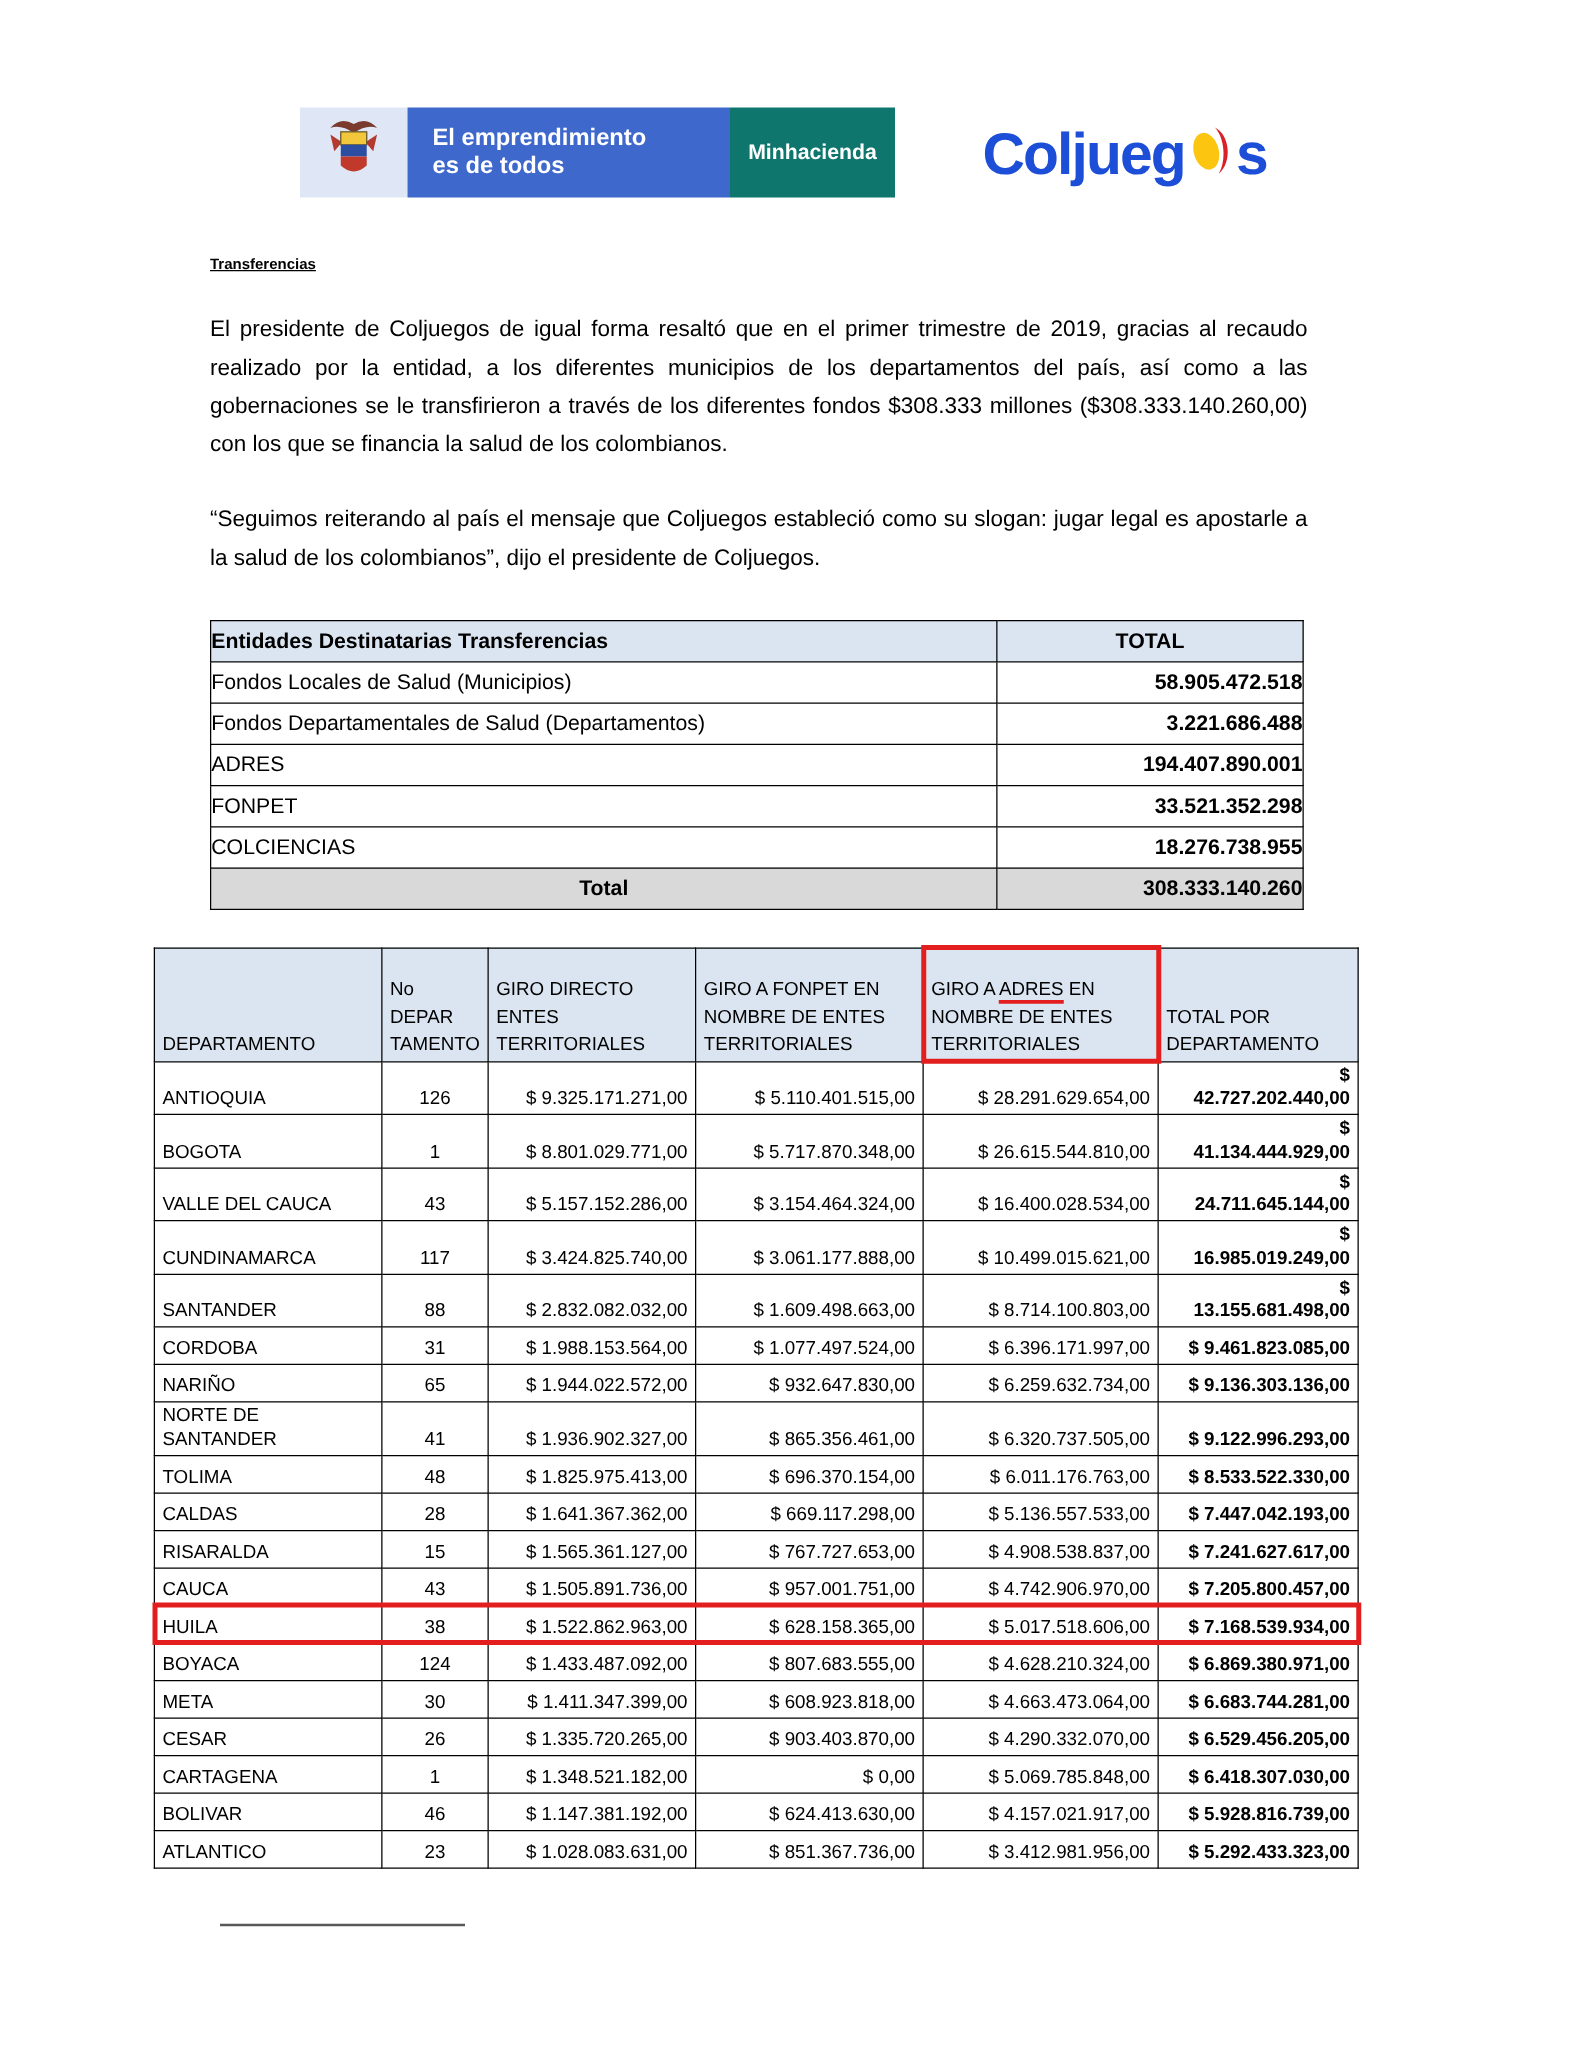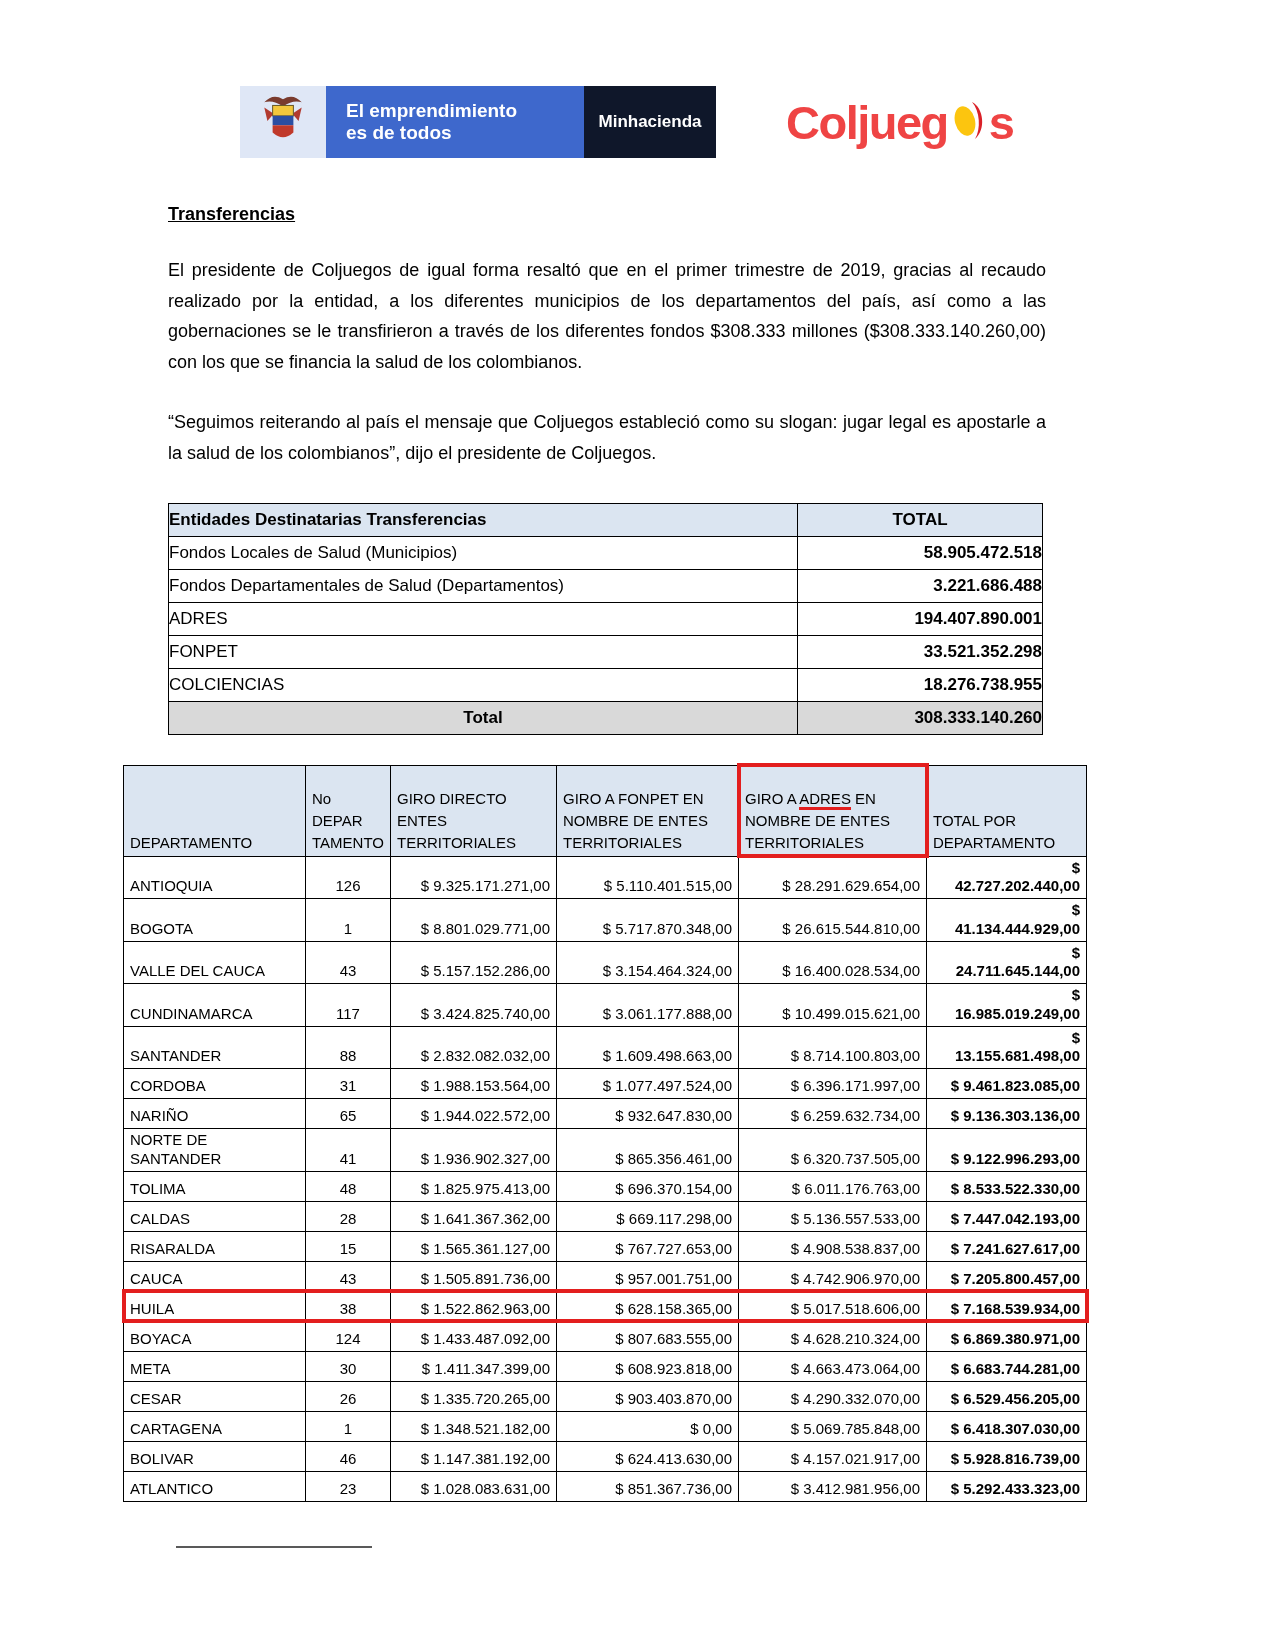--- a/index.html
+++ b/index.html
@@ -6,28 +6,28 @@
   .page{
     position:relative;width:1275px;height:1650px;background:#fff;overflow:hidden;
     font-family:"Liberation Sans",sans-serif;color:#000;
   }
   
   .logo-row{display:flex;align-items:center;padding:86px 0 0 240px;}
   .gov-banner{display:flex;height:72px;}
   .crest-box{width:86px;background:#dfe7f6;display:flex;align-items:center;justify-content:center;}
   .slogan-box{width:238px;background:#3e68cc;color:#fff;display:flex;flex-direction:column;justify-content:center;
     padding-left:20px;font-weight:bold;font-size:19px;line-height:1.18;white-space:pre-line;}
-  .ministry-box{width:132px;background:#0f172a;color:#fff;display:flex;align-items:center;justify-content:center;
+  .ministry-box{width:132px;background:#0f766e;color:#fff;display:flex;align-items:center;justify-content:center;
     font-weight:bold;font-size:17px;}
   .coljuegos-logo{display:flex;align-items:center;margin-left:70px;
-    font-weight:bold;font-size:47px;letter-spacing:-1.5px;color:#ef4444;}
+    font-weight:bold;font-size:47px;letter-spacing:-1.5px;color:#1d4ed8;}
   .coljuegos-logo .swirl{margin:4px 1px 0 2px;display:inline-block;}
   
   .content{margin:0 0 0 168px;width:878px;}
-  .doc-title{margin:46px 0 0 0;font-size:18px;font-weight:bold;text-decoration:underline;}
+  .doc-title{margin:46px 0 0 0;font-size:12px;font-weight:bold;text-decoration:underline;}
   .para{margin:30px 0 0 0;font-size:18px;line-height:1.7;text-align:justify;}
   .pre{white-space:pre-line;}
   
   table{border-collapse:collapse;}
   .summary-table{margin-top:34px;width:875px;font-size:17px;table-layout:fixed;}
   .summary-table th,.summary-table td{border:1px solid #000;padding:3px 0;height:26px;}
   .summary-table thead th{background:#dbe5f1;font-weight:bold;text-align:left;}
   .summary-table thead th.total-col{text-align:center;}
   .summary-table .col1{width:628px;}
   .summary-table .val{text-align:right;font-weight:bold;}

